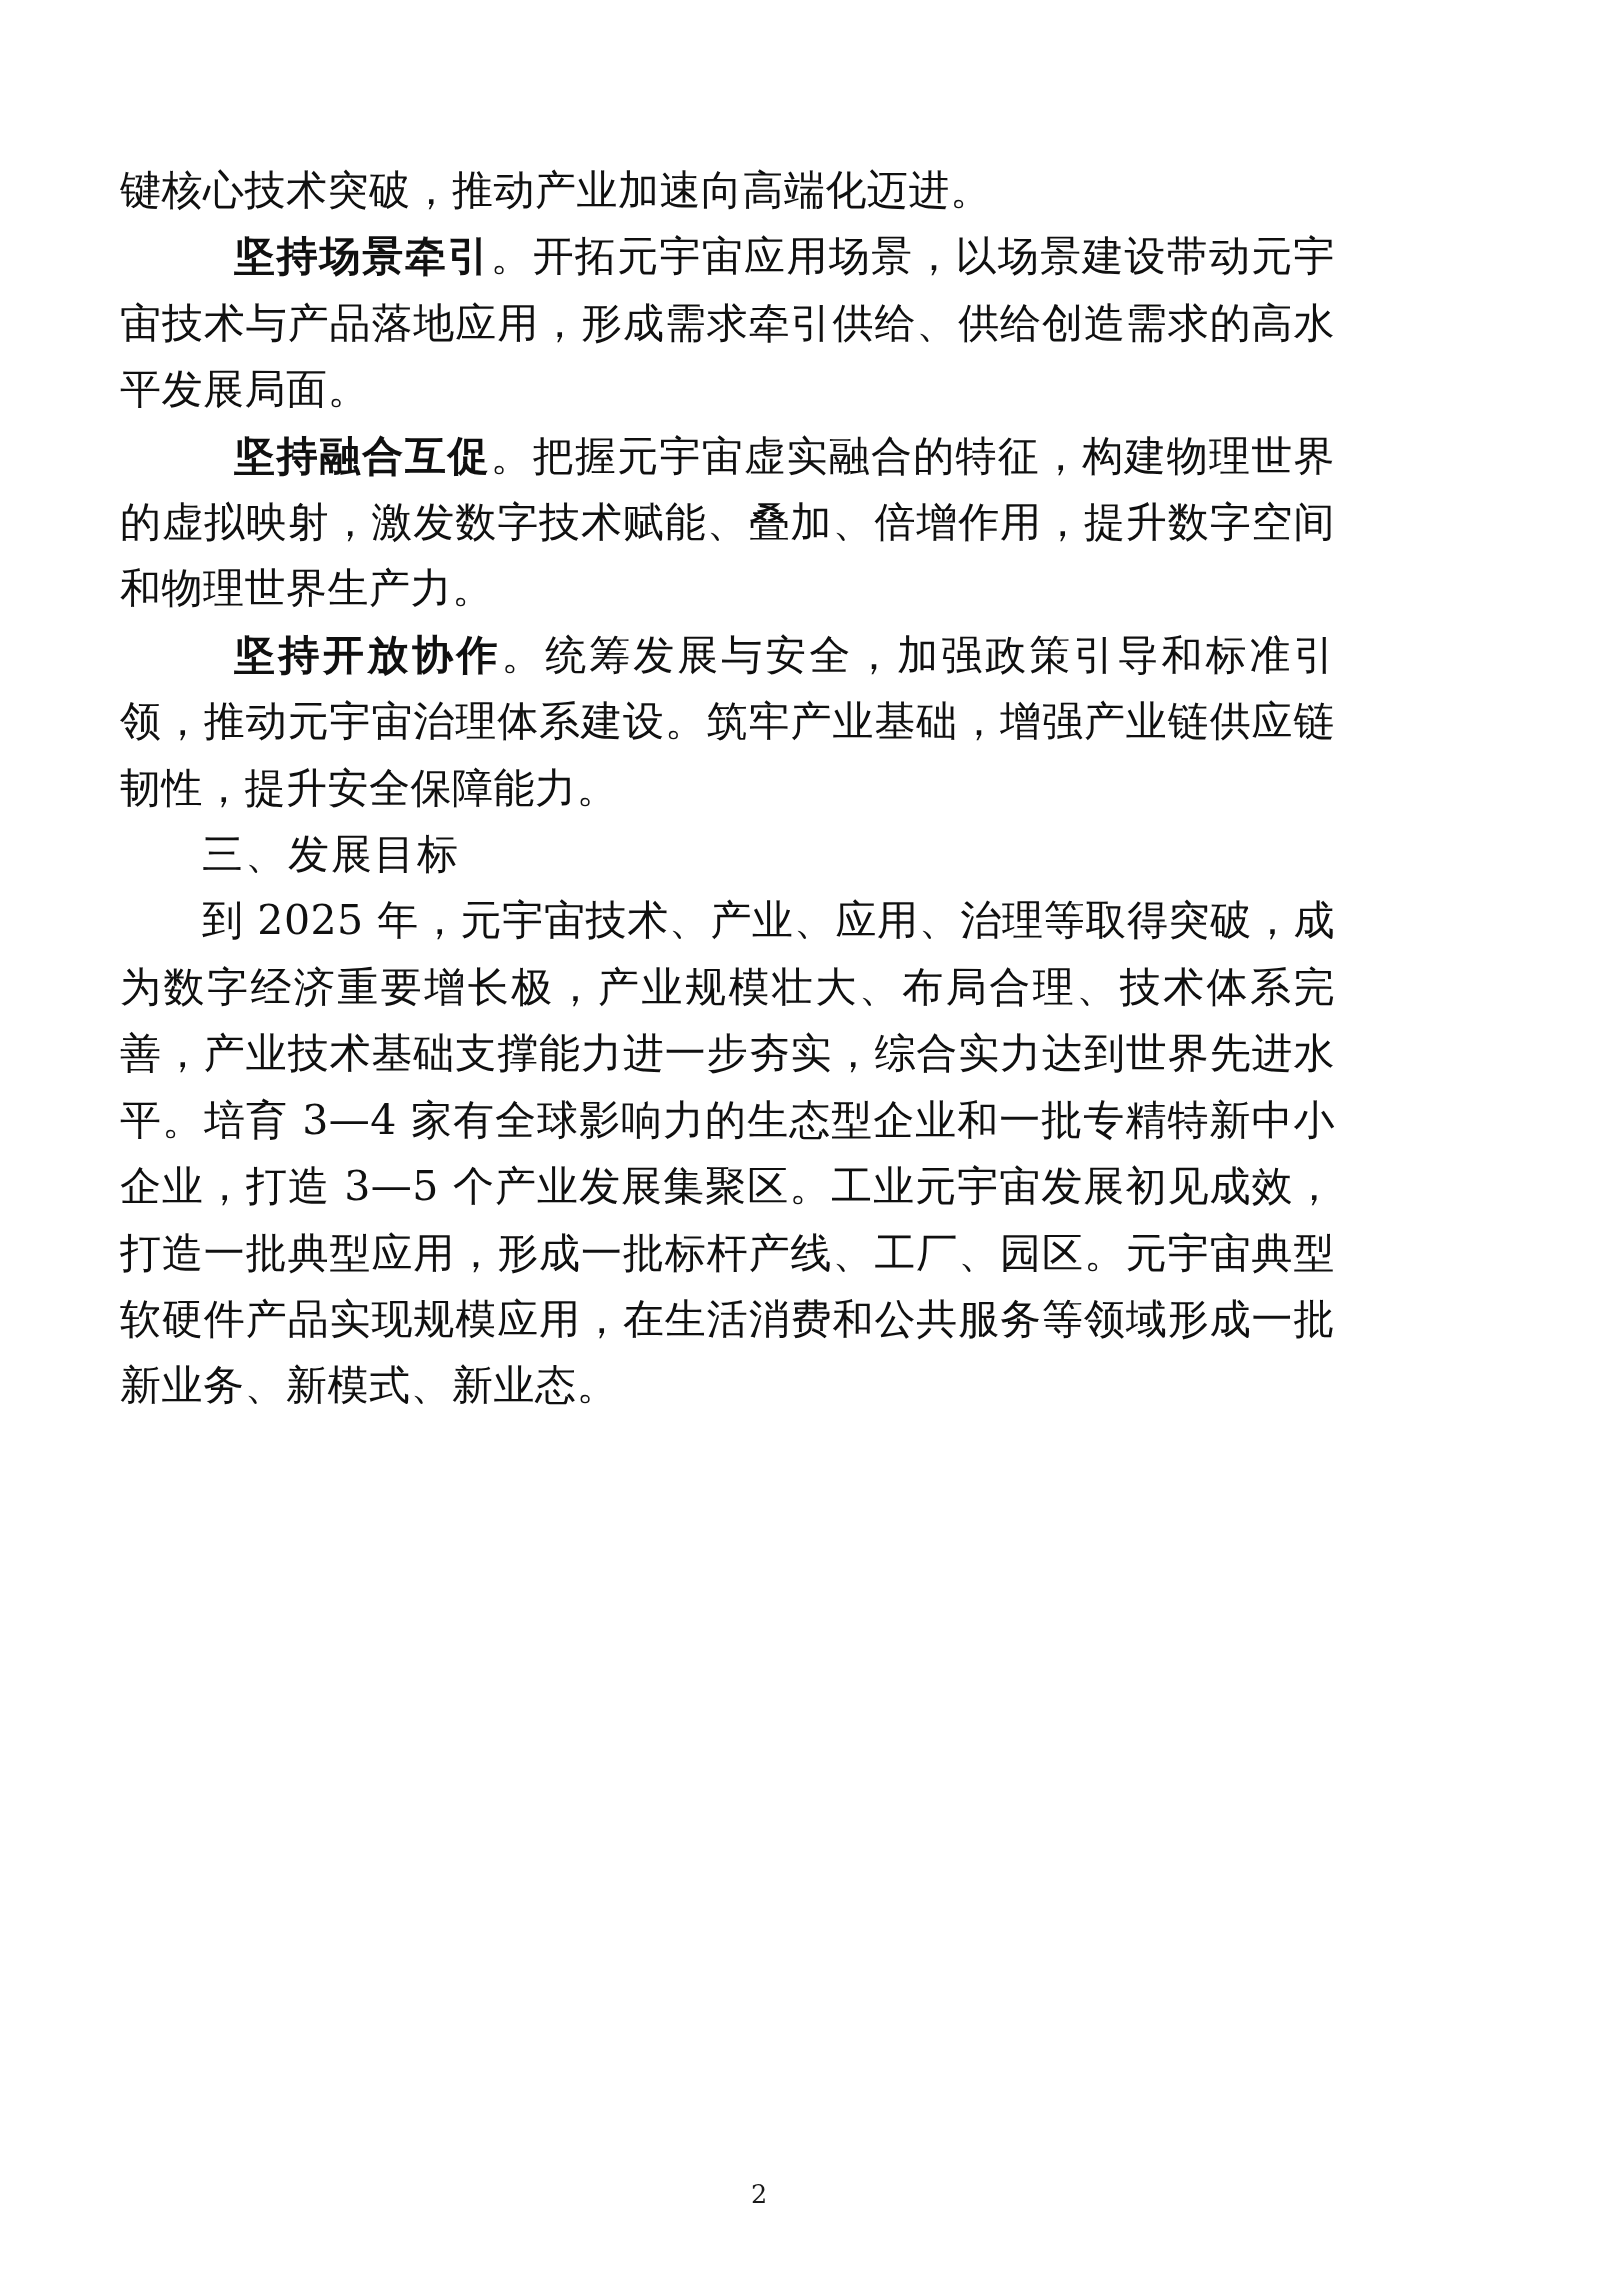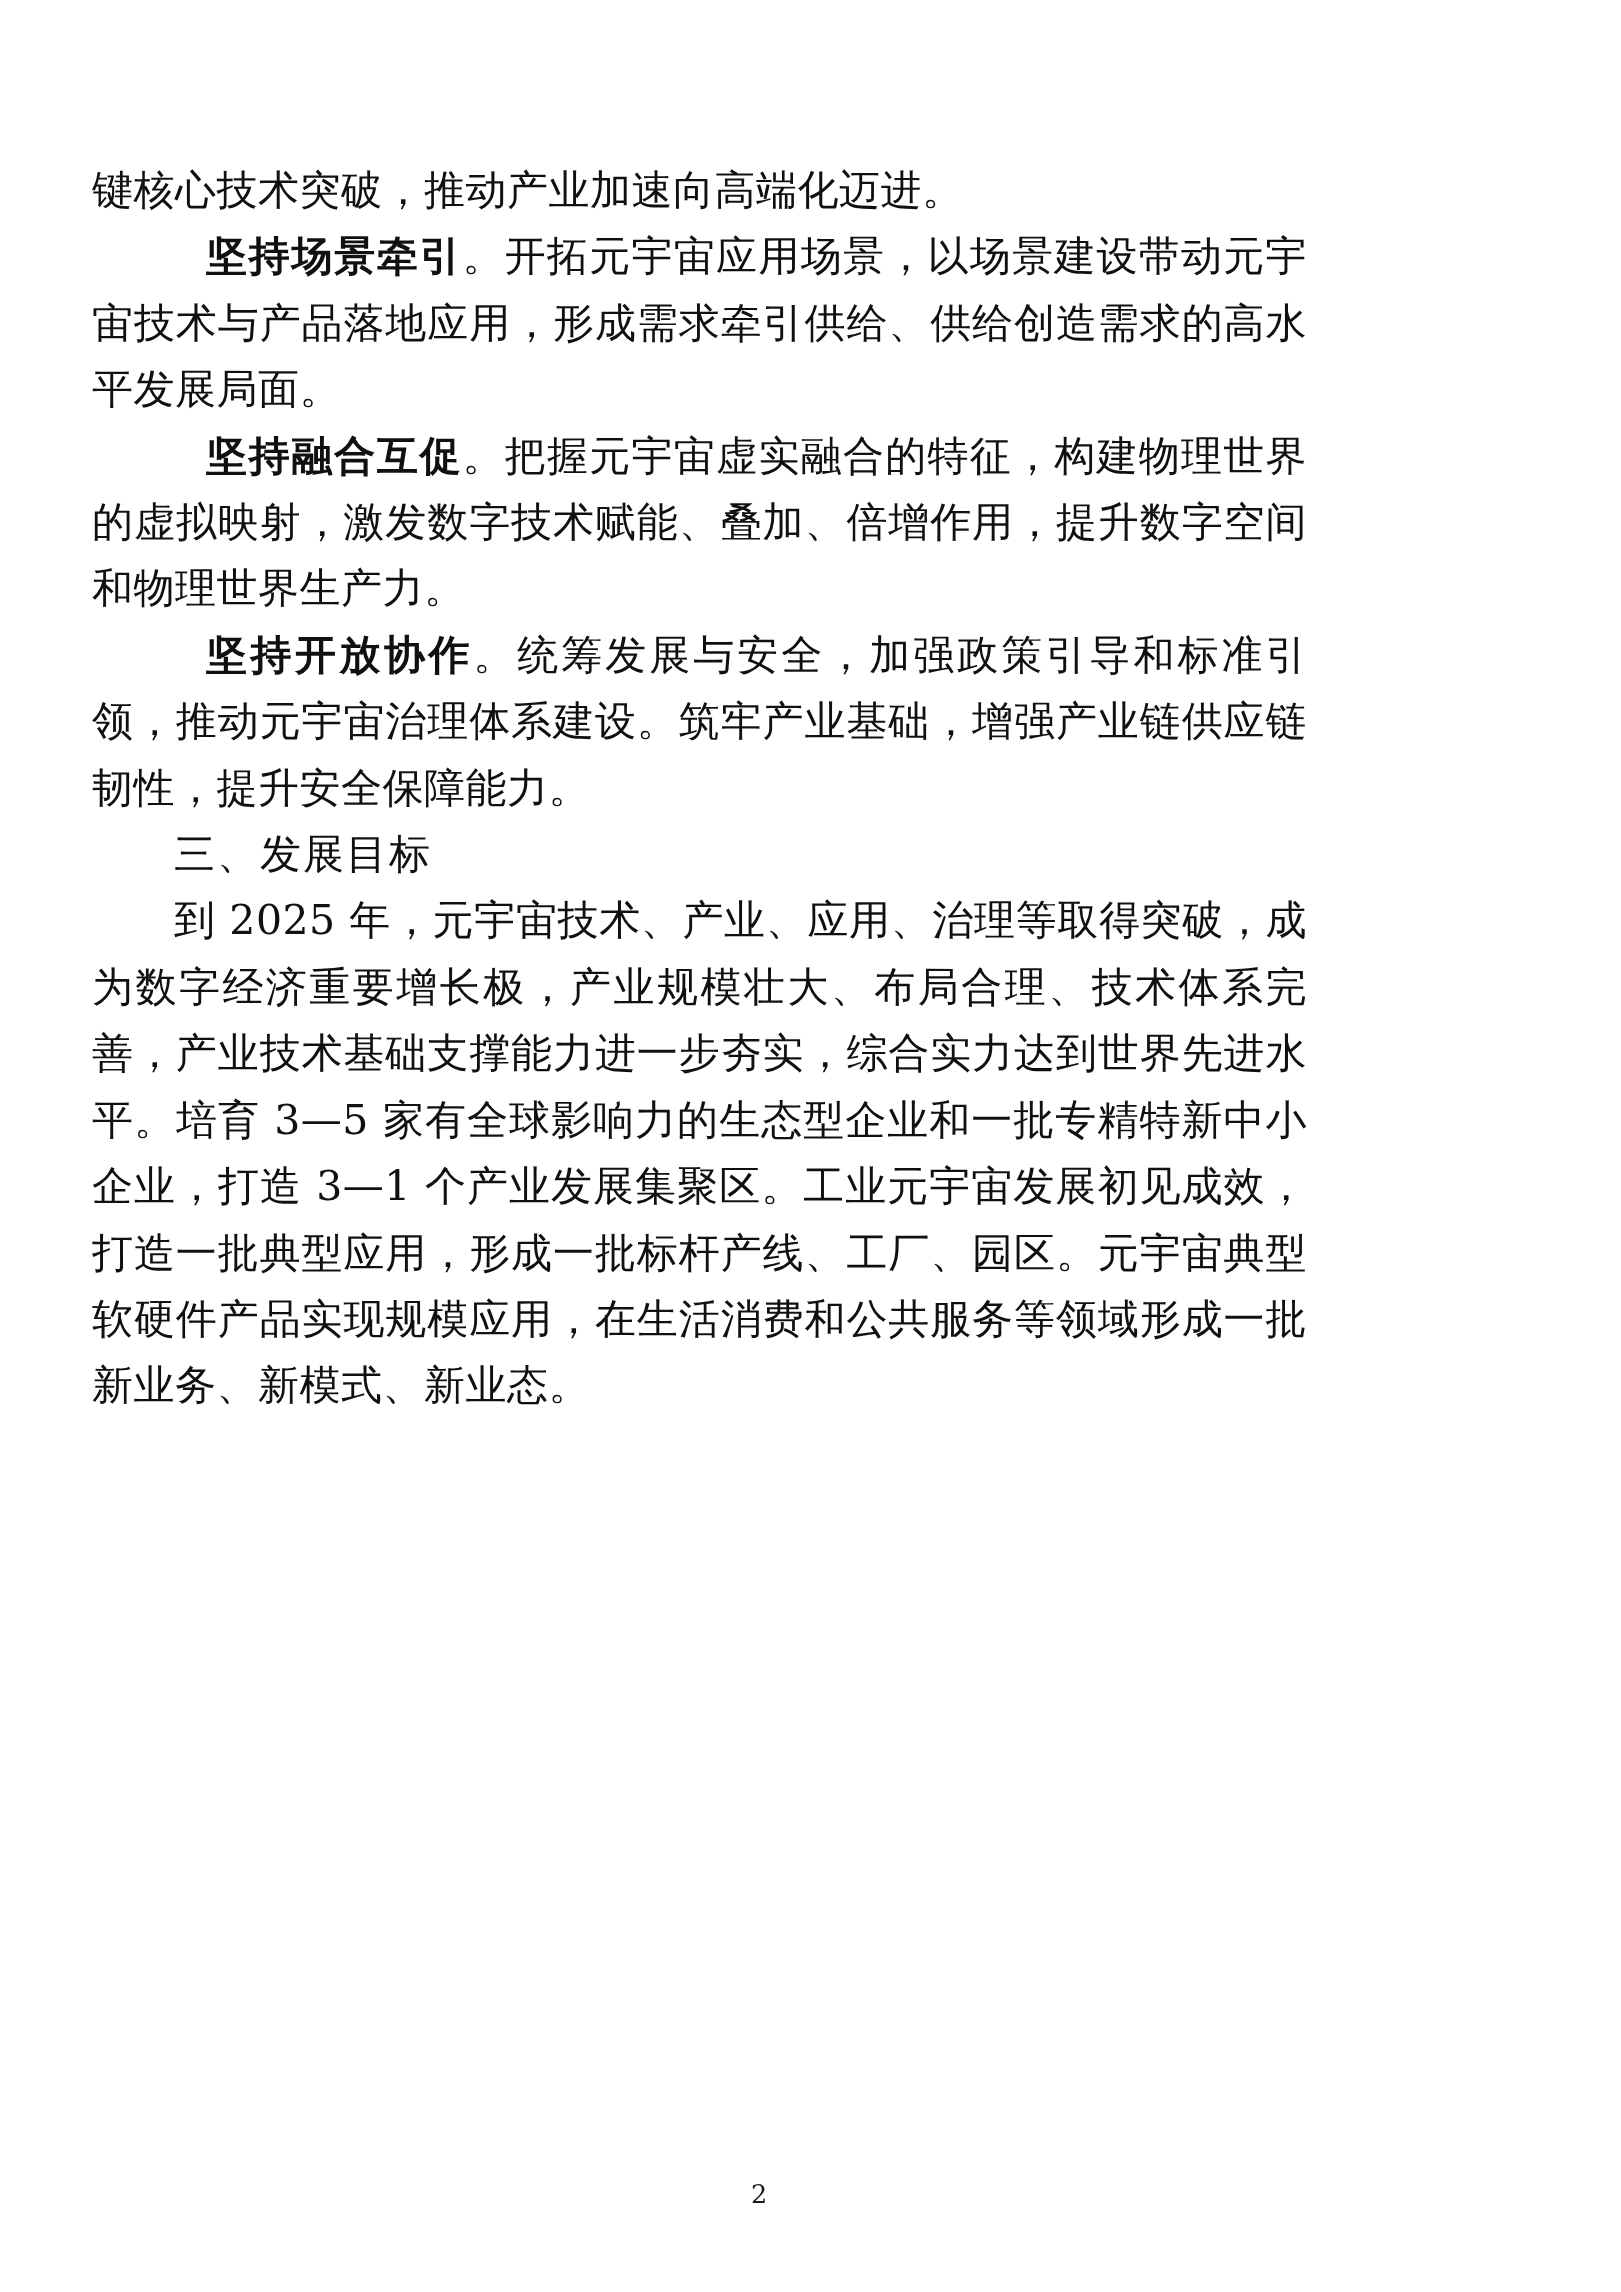--- a/index.html
+++ b/index.html
@@ -15,21 +15,21 @@
     position: relative;
     overflow: hidden;
   }
   .page {
     position: absolute;
     top: 0;
     left: 0;
     width: 1518px;
     height: 2293px;
     box-sizing: border-box;
-    padding: 157px 196px 118px 92px;
+    padding: 157px 196px 118px 120px;
   }
   .doc-body {
     width: 1215px;
   }
   p.para {
     margin: 0 0 0 0;
     font-size: 41px;
     line-height: 1.62;
     text-align: justify;
     text-justify: inter-ideograph;
@@ -75,19 +75,19 @@
 
     <p class="para indent"><span class="lead">坚持场景牵引</span><span>。开拓元宇宙应用场景，以场景建设带动元宇宙技术与产品落地应用，形成需求牵引供给、供给创造需求的高水平发展局面。</span></p>
 
     <p class="para indent"><span class="lead">坚持融合互促</span><span>。把握元宇宙虚实融合的特征，构建物理世界的虚拟映射，激发数字技术赋能、叠加、倍增作用，提升数字空间和物理世界生产力。</span></p>
 
     <p class="para indent"><span class="lead">坚持开放协作</span><span>。统筹发展与安全，加强政策引导和标准引领，推动元宇宙治理体系建设。筑牢产业基础，增强产业链供应链韧性，提升安全保障能力。</span></p>
 
 
     <h2 class="section-heading">三、发展目标</h2>
 
-    <p class="para indent">到 2025 年，元宇宙技术、产业、应用、治理等取得突破，成为数字经济重要增长极，产业规模壮大、布局合理、技术体系完善，产业技术基础支撑能力进一步夯实，综合实力达到世界先进水平。培育 3—5 家有全球影响力的生态型企业和一批专精特新中小企业，打造 3—1 个产业发展集聚区。工业元宇宙发展初见成效，打造一批典型应用，形成一批标杆产线、工厂、园区。元宇宙典型软硬件产品实现规模应用，在生活消费和公共服务等领域形成一批新业务、新模式、新业态。</p>
+    <p class="para indent">到 2025 年，元宇宙技术、产业、应用、治理等取得突破，成为数字经济重要增长极，产业规模壮大、布局合理、技术体系完善，产业技术基础支撑能力进一步夯实，综合实力达到世界先进水平。培育 3—4 家有全球影响力的生态型企业和一批专精特新中小企业，打造 3—5 个产业发展集聚区。工业元宇宙发展初见成效，打造一批典型应用，形成一批标杆产线、工厂、园区。元宇宙典型软硬件产品实现规模应用，在生活消费和公共服务等领域形成一批新业务、新模式、新业态。</p>
 
   </div>
 
   <div class="page-number">2</div>
 </div>
 
 
 </body></html>

